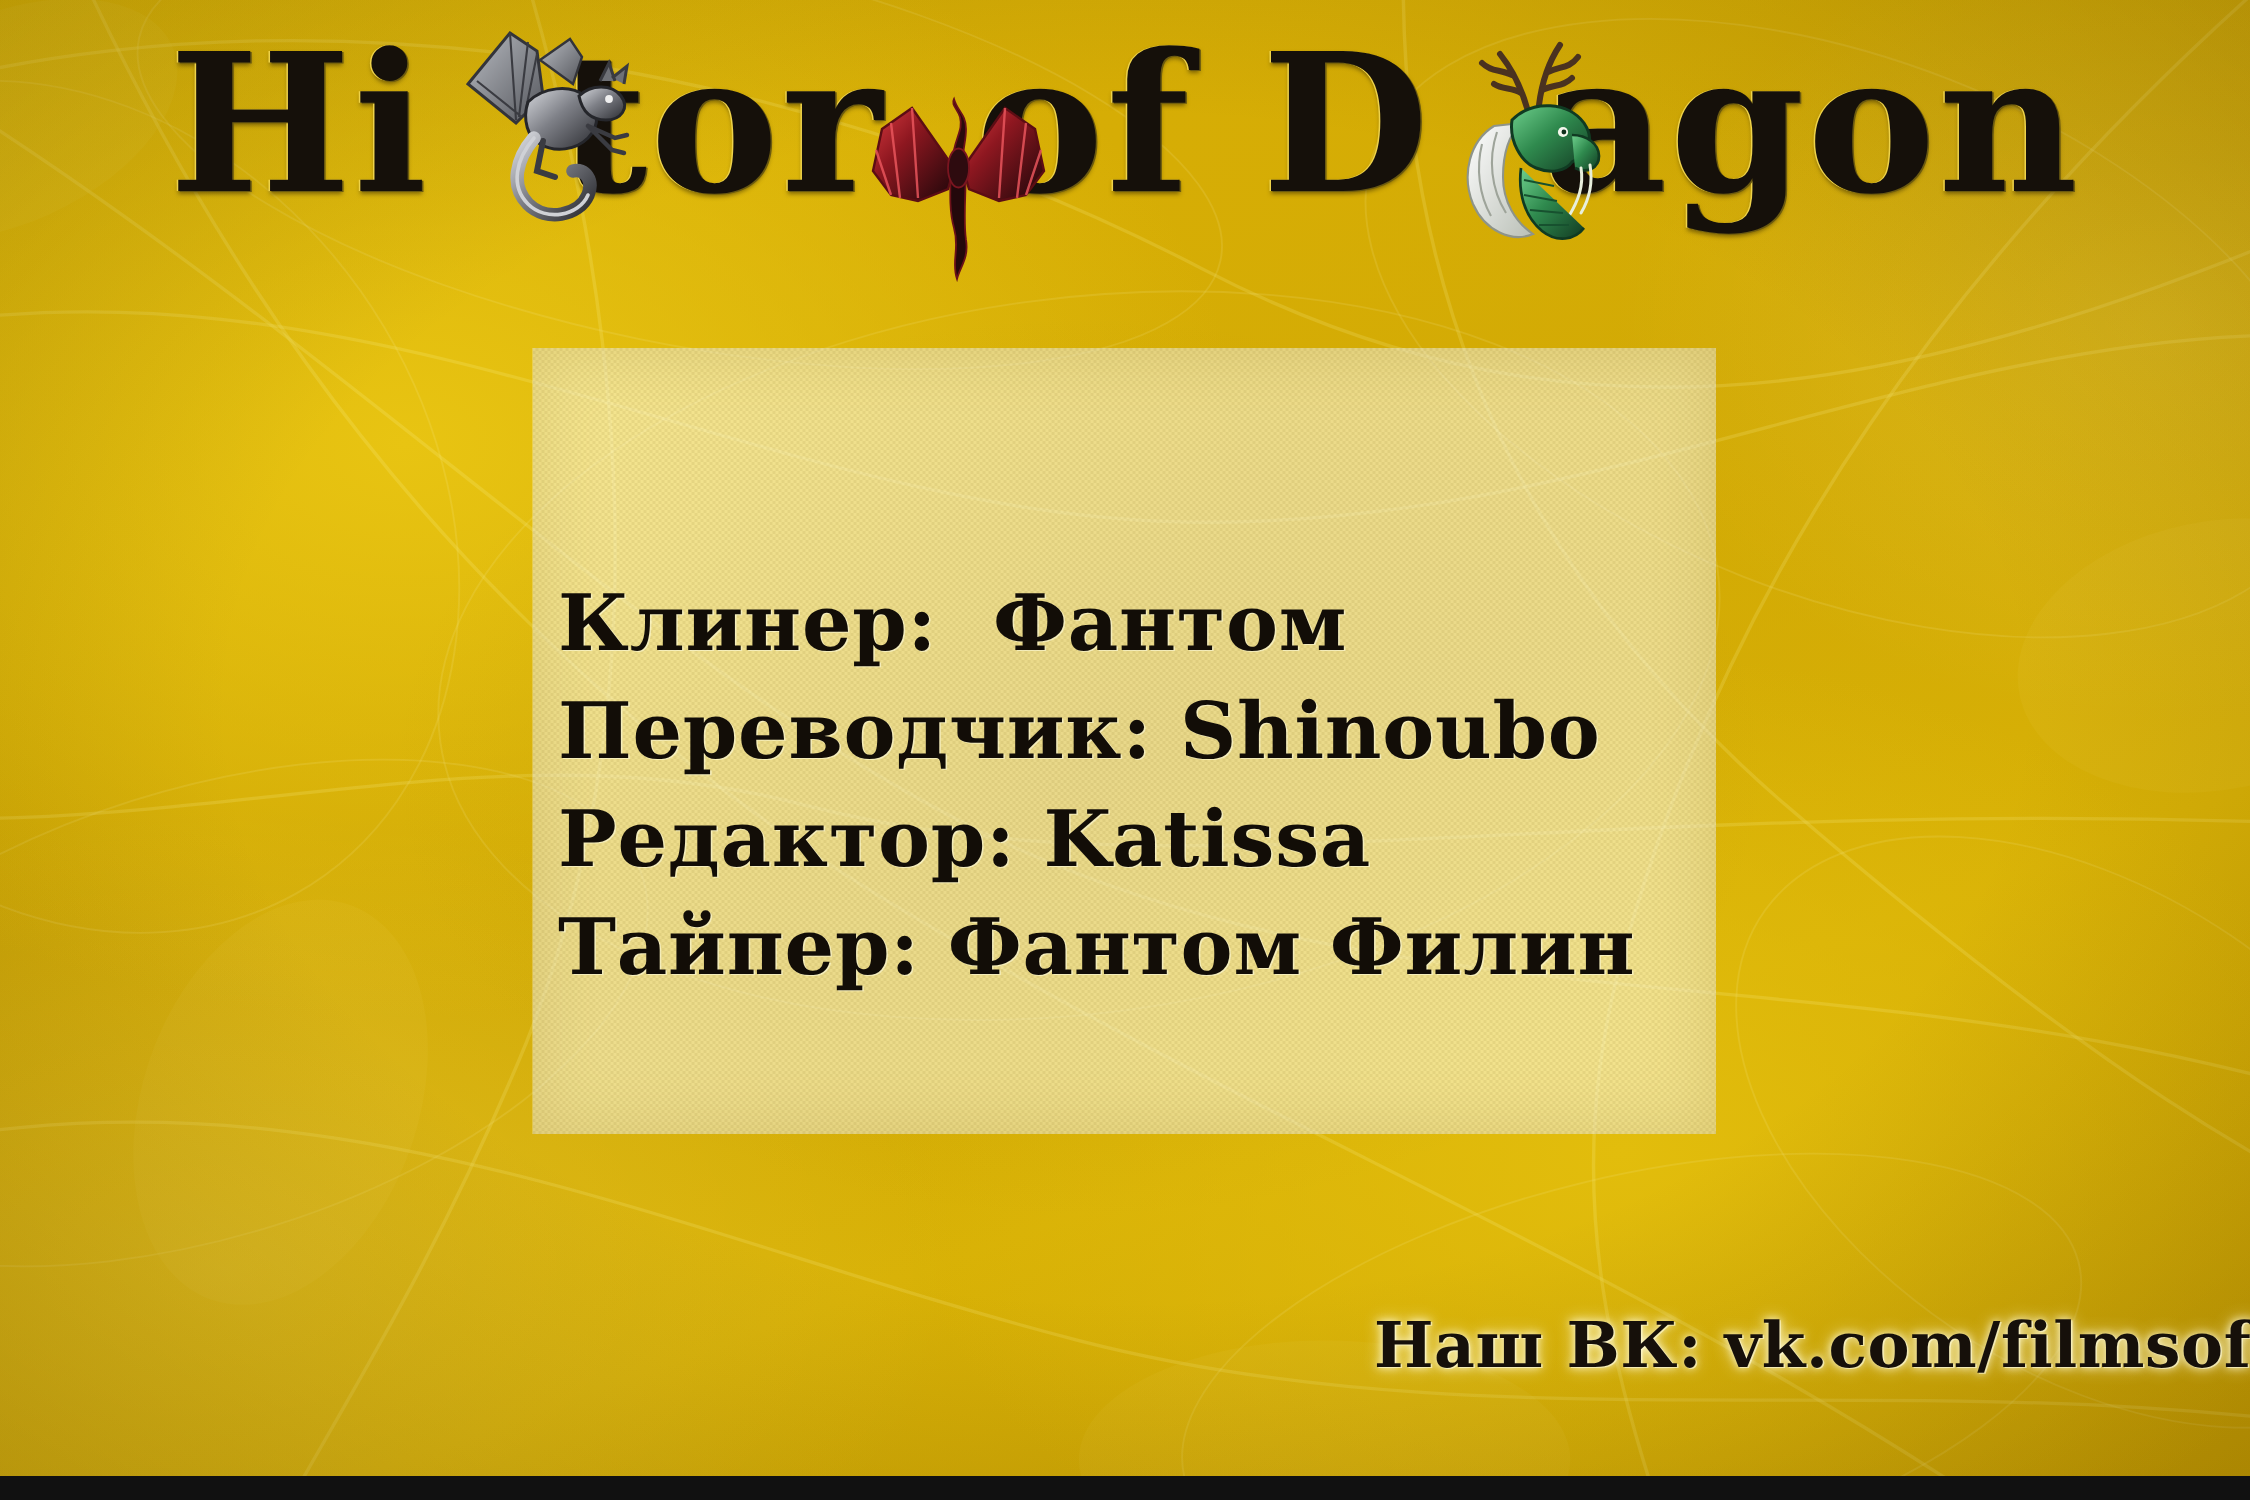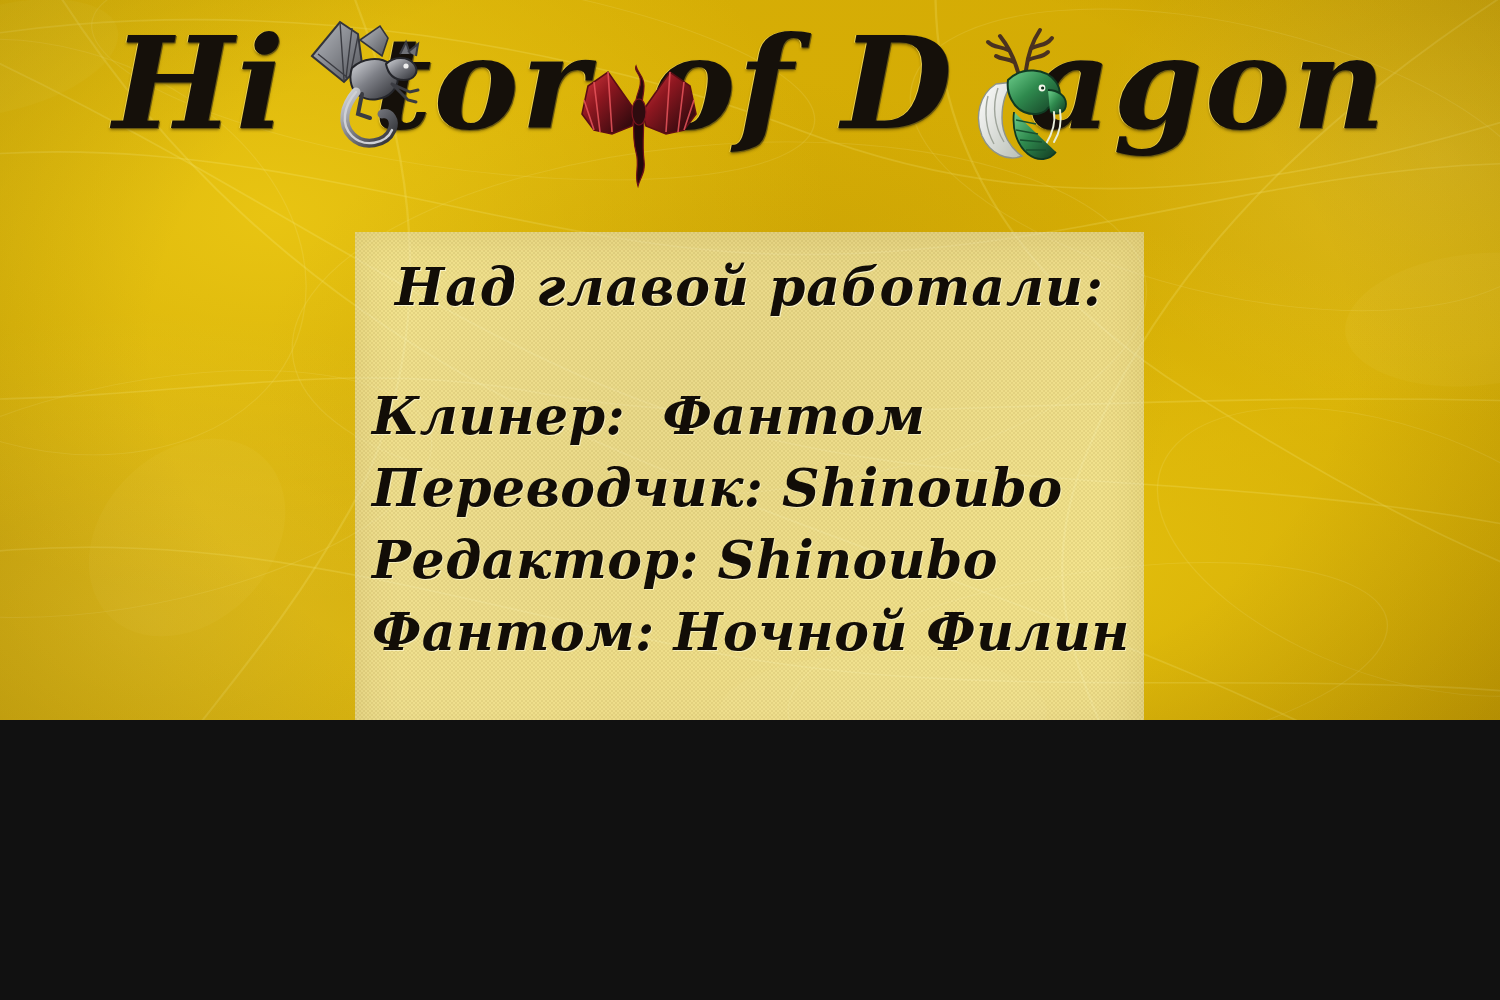--- a/index.html
+++ b/index.html
@@ -3,25 +3,24 @@
 <meta charset="utf-8">
 <style>
   html, body {
     margin: 0;
     padding: 0;
     background: #111;
   }
   #page {
     position: relative;
     width: 1500px;
-    height: 720px;
+    height: 984px;
     overflow: hidden;
     font-family: "Liberation Serif", serif;
     background: #fdba74;
-    font-style: italic;
   }
 
   
   .bg-base {
     position: absolute;
     inset: 0;
     background:
       radial-gradient(ellipse 900px 620px at 18% 30%, #e8c412 0%, rgba(232,196,18,0) 62%),
       radial-gradient(ellipse 760px 520px at 72% 78%, #e2bd0c 0%, rgba(226,189,12,0) 64%),
       radial-gradient(ellipse 1200px 800px at 50% 10%, #d6ad05 0%, rgba(214,173,5,0) 70%),
@@ -284,24 +283,23 @@
 
         <path d="M52,92 C50,108 54,124 66,134 C76,142 88,140 94,132" fill="url(#gGrn)" stroke="#103a22" stroke-width="1.8"></path>
         <g stroke="#17512f" stroke-width="1.3" fill="none">
           <path d="M54,100 L74,104 M54,110 L76,114 M58,120 L80,122 M64,130 L84,130"></path>
         </g>
       </svg>
     </div>
   </div>
 
   <div class="credits-panel">
-    <div class="credits-heading">Над главой работали:</div>
     <div class="credits-list">
       <div class="credit-row">Клинер:  Фантом</div>
       <div class="credit-row">Переводчик: Shinoubo</div>
-      <div class="credit-row">Редактор: Shinoubo</div>
-      <div class="credit-row">Фантом: Ночной Филин</div>
+      <div class="credit-row">Редактор: Katissa</div>
+      <div class="credit-row">Тайпер: Фантом Филин</div>
     </div>
   </div>
 
   <div class="vk-line">Наш ВК: vk.com/filmsofdragons</div>
 
 </div>
 
 </body></html>

